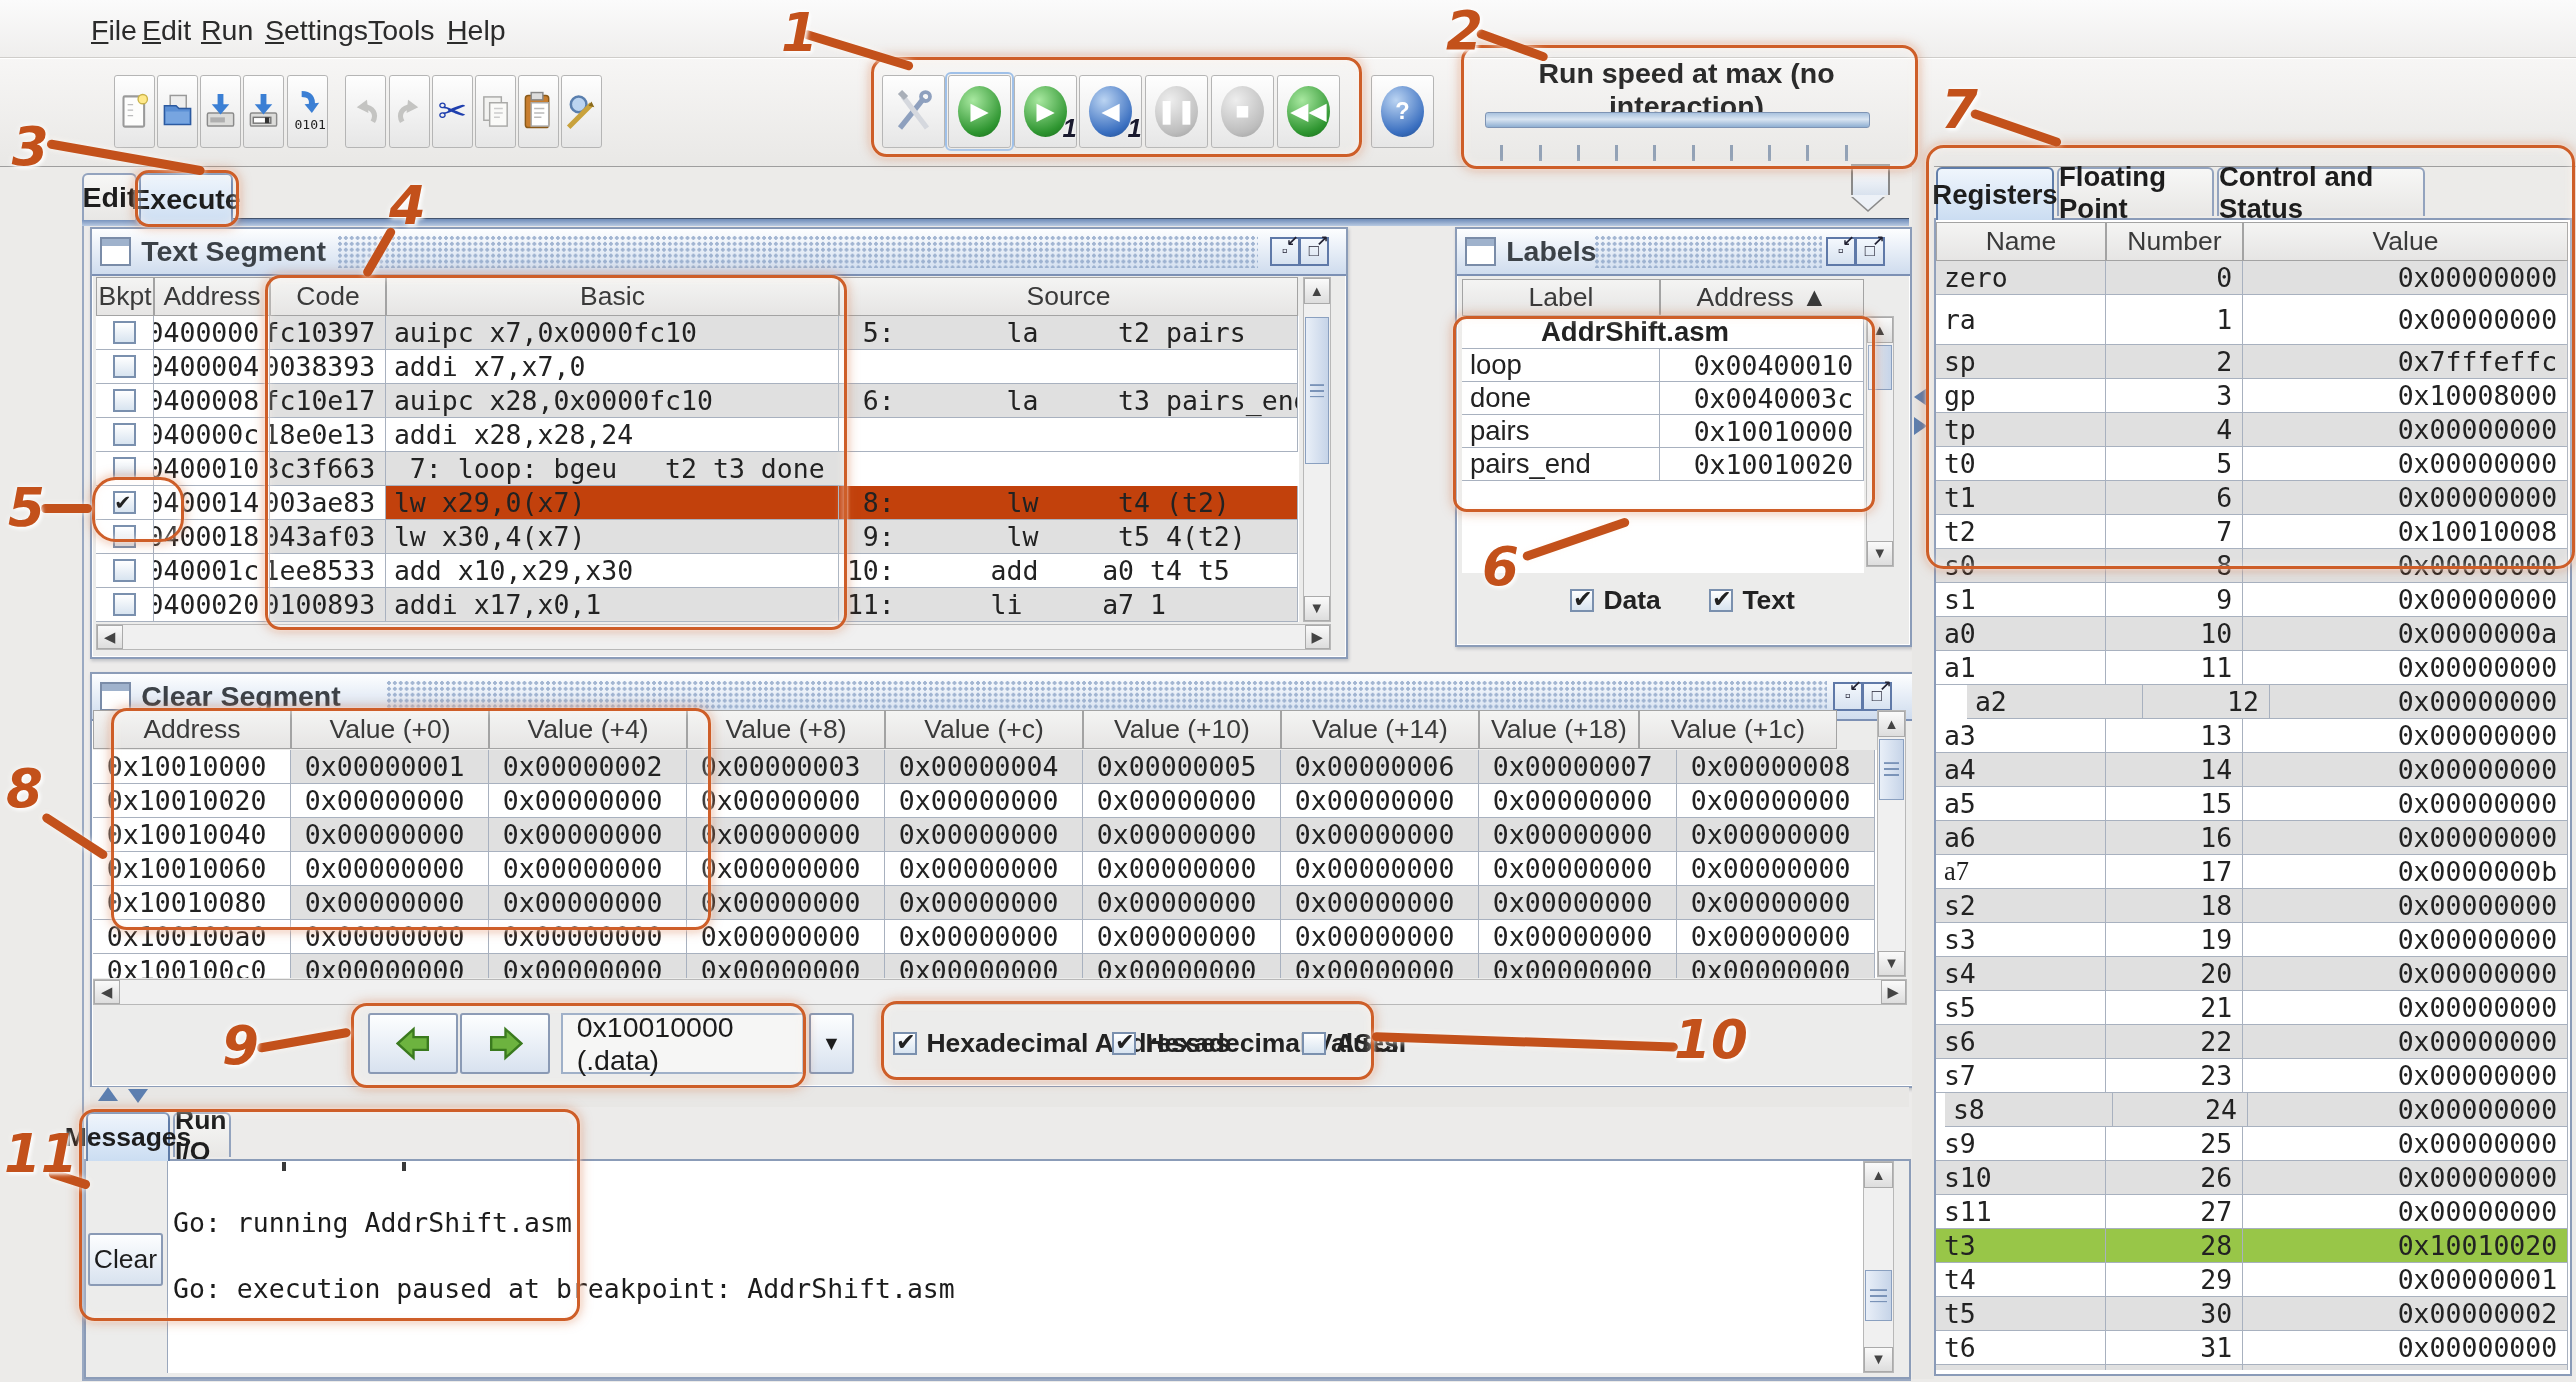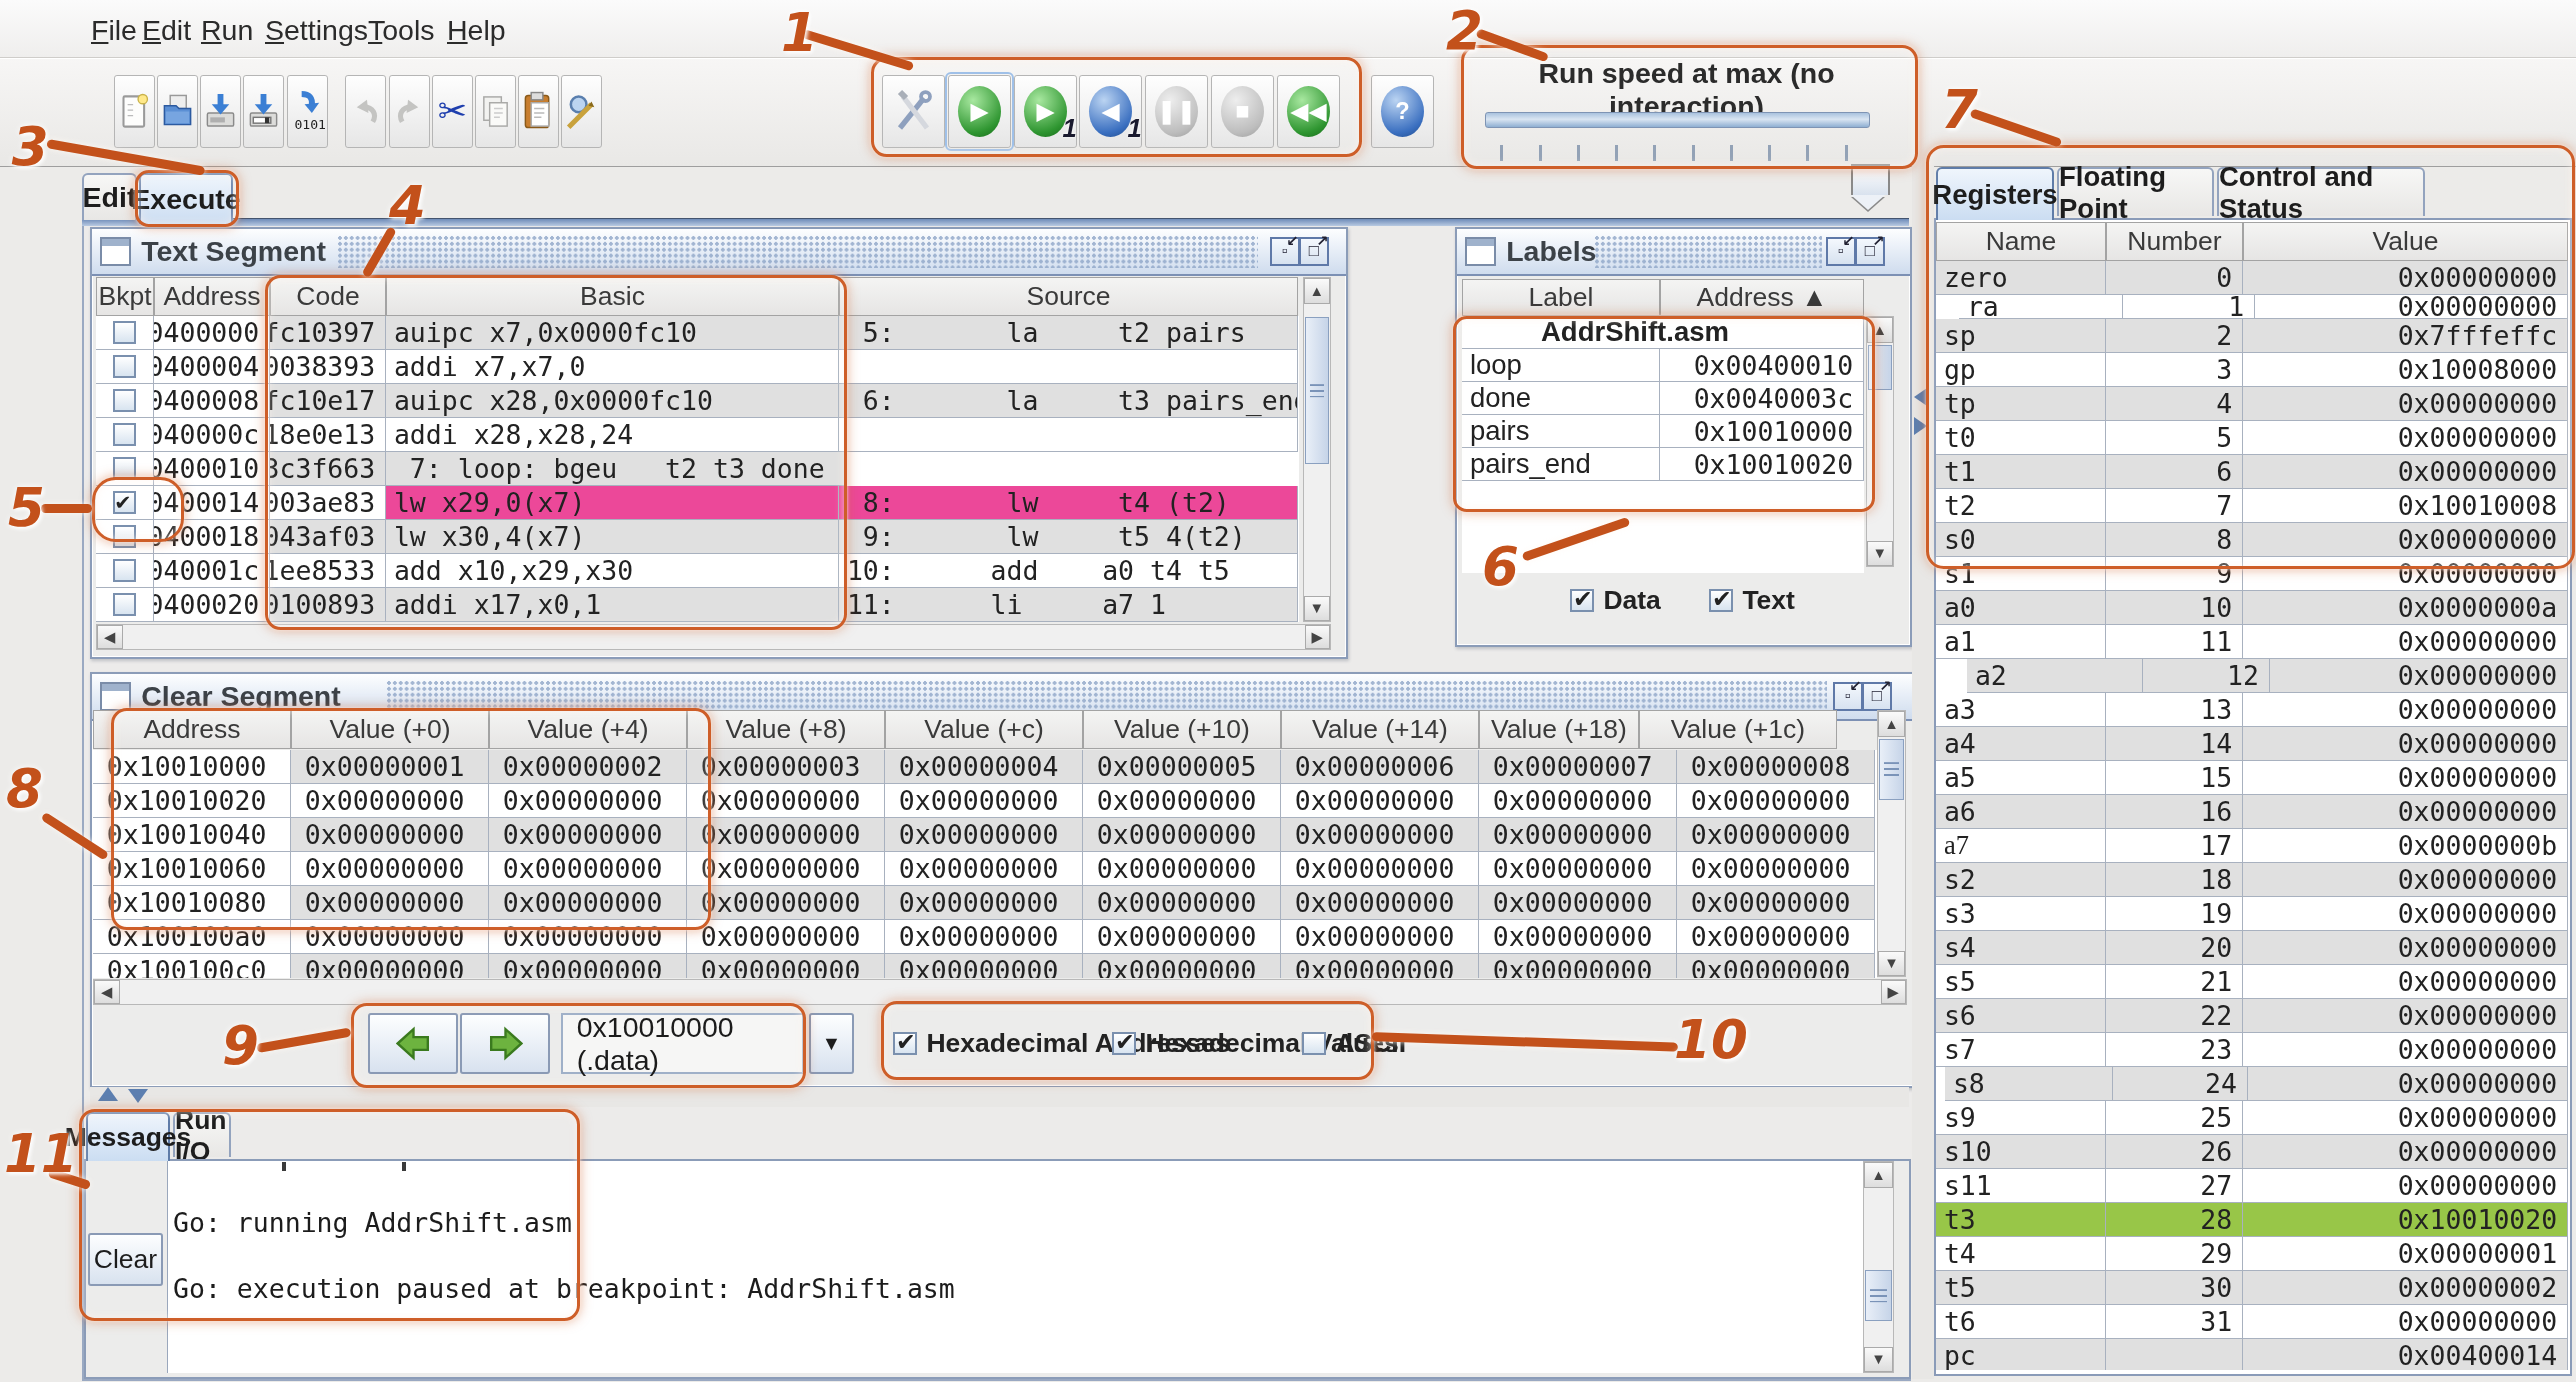--- a/index.html
+++ b/index.html
@@ -53,21 +53,21 @@
       font-size:26.5px;color:#3a3a3a;display:flex;align-items:center;justify-content:center;height:100%;}
   .rows{position:absolute;overflow:hidden;background:#fff;}
   .trow{display:flex;}
   .td{box-sizing:border-box;border-right:1px solid #A8B1BF;border-bottom:1px solid #A8B1BF;font-size:26.5px;
       display:flex;align-items:center;white-space:pre;overflow:hidden;}
   .td.r{justify-content:flex-end;padding-right:9.8px;}
   .td.l{padding-left:7.9px;}
   .td.c{justify-content:center;}
   .gray{background:#E0E0E0;}
   .white{background:#FFFFFF;}
-  .yellow{background:#ec4899;}
+  .yellow{background:#c2410c;}
   .green{background:#98C648;}
   
   .cb{box-sizing:border-box;width:23.6px;height:23.6px;border:2px solid #7A90AE;background:linear-gradient(#FFFFFF,#D8E4F0);
       position:relative;display:inline-block;vertical-align:middle;}
   .cb.checked:after{content:"✔";position:absolute;left:1px;top:-5.9px;font-size:23.6px;color:#222;font-weight:bold;}
   .cblabel{font-size:26.5px;font-weight:500;color:#222;margin-left:9.8px;vertical-align:middle;}
   
   .sb{position:absolute;background:#F0F0F0;border:1px solid #B8B8B8;box-sizing:border-box;}
   .sb .arrow{position:absolute;background:linear-gradient(#FAFAFA,#DDD);border:1px solid #AAA;box-sizing:border-box;
        display:flex;align-items:center;justify-content:center;font-size:14.7px;color:#444;}
@@ -524,21 +524,21 @@
       <div class="th" style="width: 170px;">Name</div>
       <div class="th" style="width: 137px;">Number</div>
       <div class="th" style="width: 325px;">Value</div>
     </div>
     <div class="rows mono" style="left: 1936px; top: 261px; width: 632px; height: 1109px;">
       <div class="trow" style="height: 34px;">
         <div class="td l gray" style="width: 170px;">zero</div>
         <div class="td r gray" style="width: 137px;">0</div>
         <div class="td r gray" style="width: 325px;">0x00000000</div>
       </div>
-      <div class="trow" style="height: 24px; margin-left: 23px;">
+      <div class="trow" style="height: 50px;">
         <div class="td l white" style="width: 170px;">ra</div>
         <div class="td r white" style="width: 137px;">1</div>
         <div class="td r white" style="width: 325px;">0x00000000</div>
       </div>
       <div class="trow" style="height: 34px;">
         <div class="td l gray" style="width: 170px;">sp</div>
         <div class="td r gray" style="width: 137px;">2</div>
         <div class="td r gray" style="width: 325px;">0x7fffeffc</div>
       </div>
       <div class="trow" style="height: 34px;">

